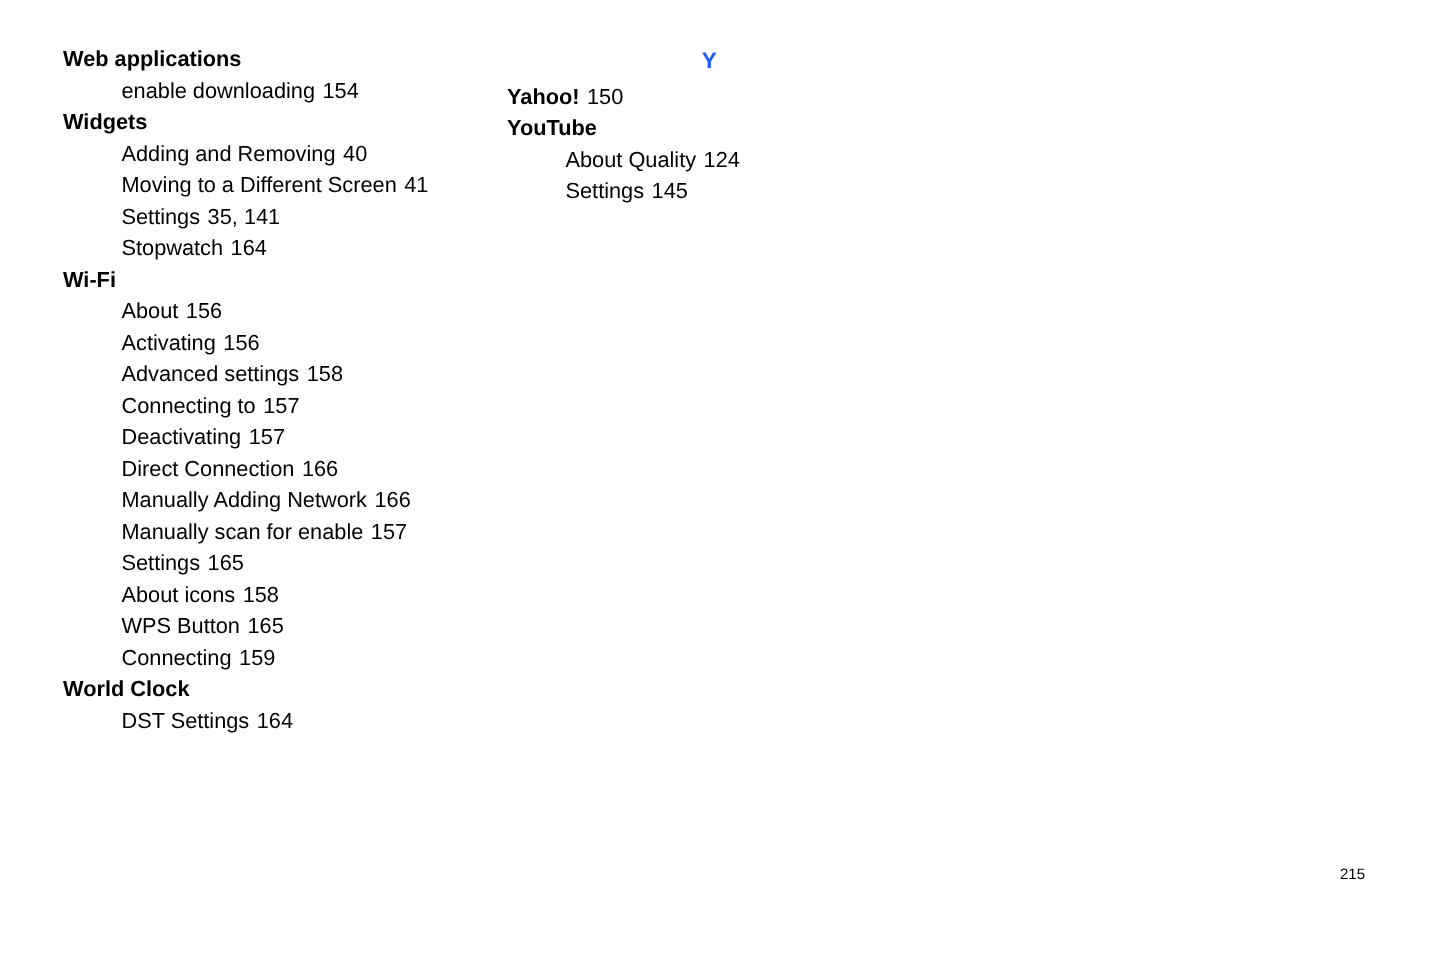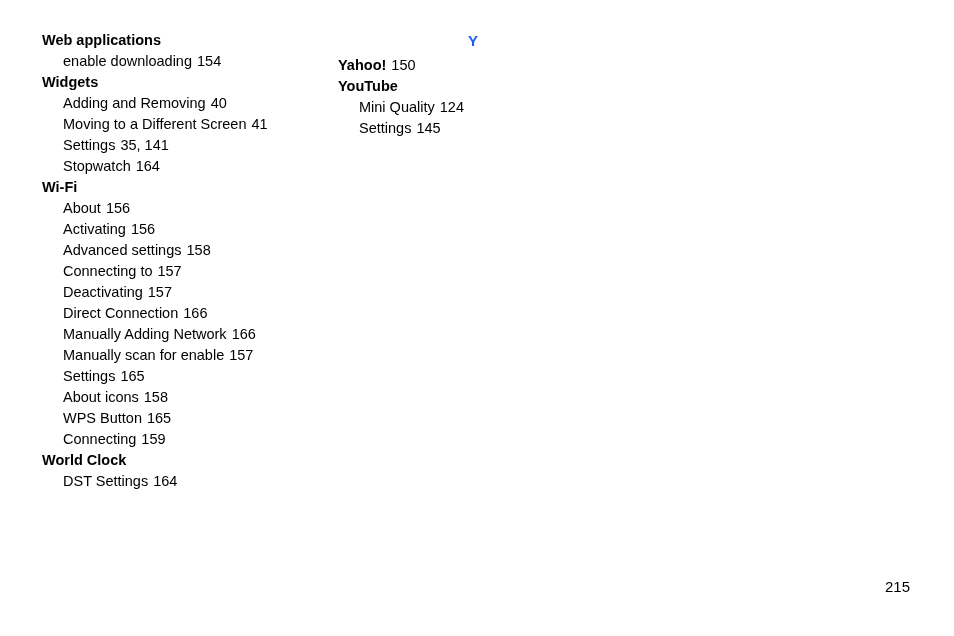--- a/index.html
+++ b/index.html
@@ -52,39 +52,39 @@
     height: 21px;
     line-height: 21px;
     font-size: 14.5px;
     white-space: nowrap;
     color: #000000;
   }
   .entry.level-0 {
     margin-left: 0;
   }
   .entry.level-1 {
-    margin-left: 21px;
+    margin-left: 39px;
   }
   .entry .term {
     font-weight: normal;
   }
   .entry.level-0 .term {
     font-weight: bold;
   }
   .entry .pages {
     font-weight: normal;
     margin-left: 5px;
   }
 
   
   .page-number {
     position: absolute;
     right: 44px;
     top: 578px;
-    font-size: 15px;
+    font-size: 10px;
     color: #000000;
     text-align: right;
   }
 </style>
 </head>
 <body>
 
 <div class="page">
 
   <div class="column col-left">
@@ -112,20 +112,20 @@
         <div class="entry level-0"><span class="term">World Clock</span></div>
         <div class="entry level-1"><span class="term">DST Settings</span><span class="pages">164</span></div>
       </div>
   </div>
 
   <div class="column col-right">
     <div class="section-letter">Y</div>
     <div>
         <div class="entry level-0"><span class="term">Yahoo!</span><span class="pages">150</span></div>
         <div class="entry level-0"><span class="term">YouTube</span></div>
-        <div class="entry level-1"><span class="term">Mini Quality</span><span class="pages">124</span></div>
+        <div class="entry level-1"><span class="term">About Quality</span><span class="pages">124</span></div>
         <div class="entry level-1"><span class="term">Settings</span><span class="pages">145</span></div>
       </div>
   </div>
 
   <div class="page-number">215</div>
 
 </div>
 
 </body></html>

